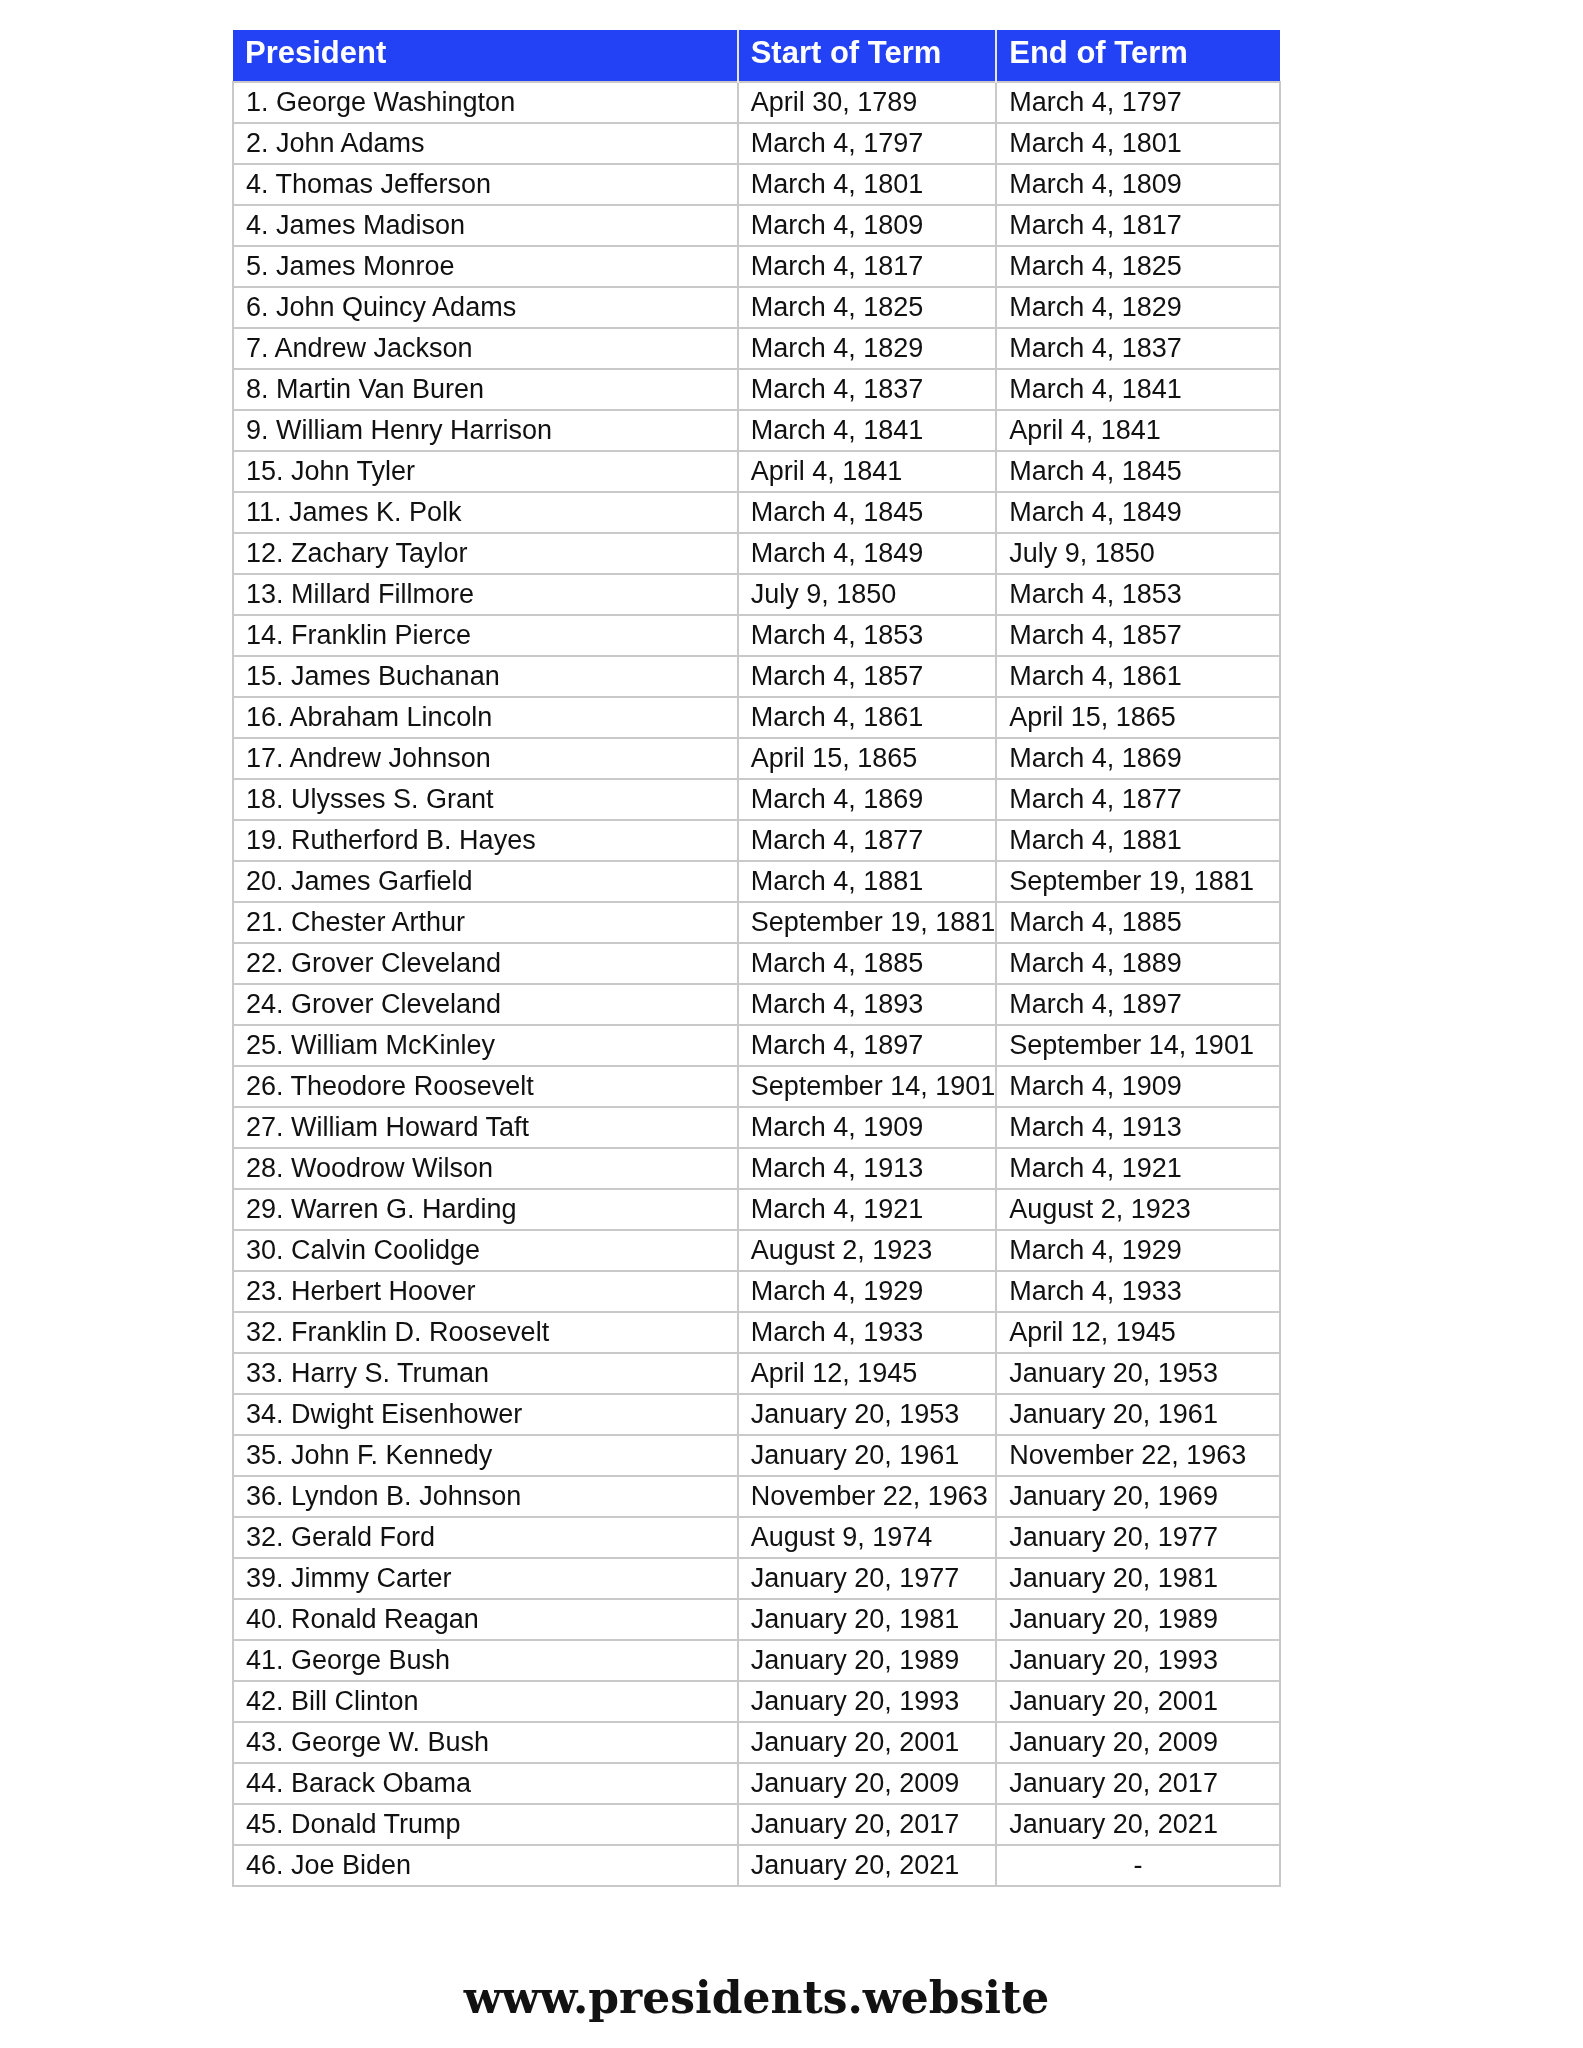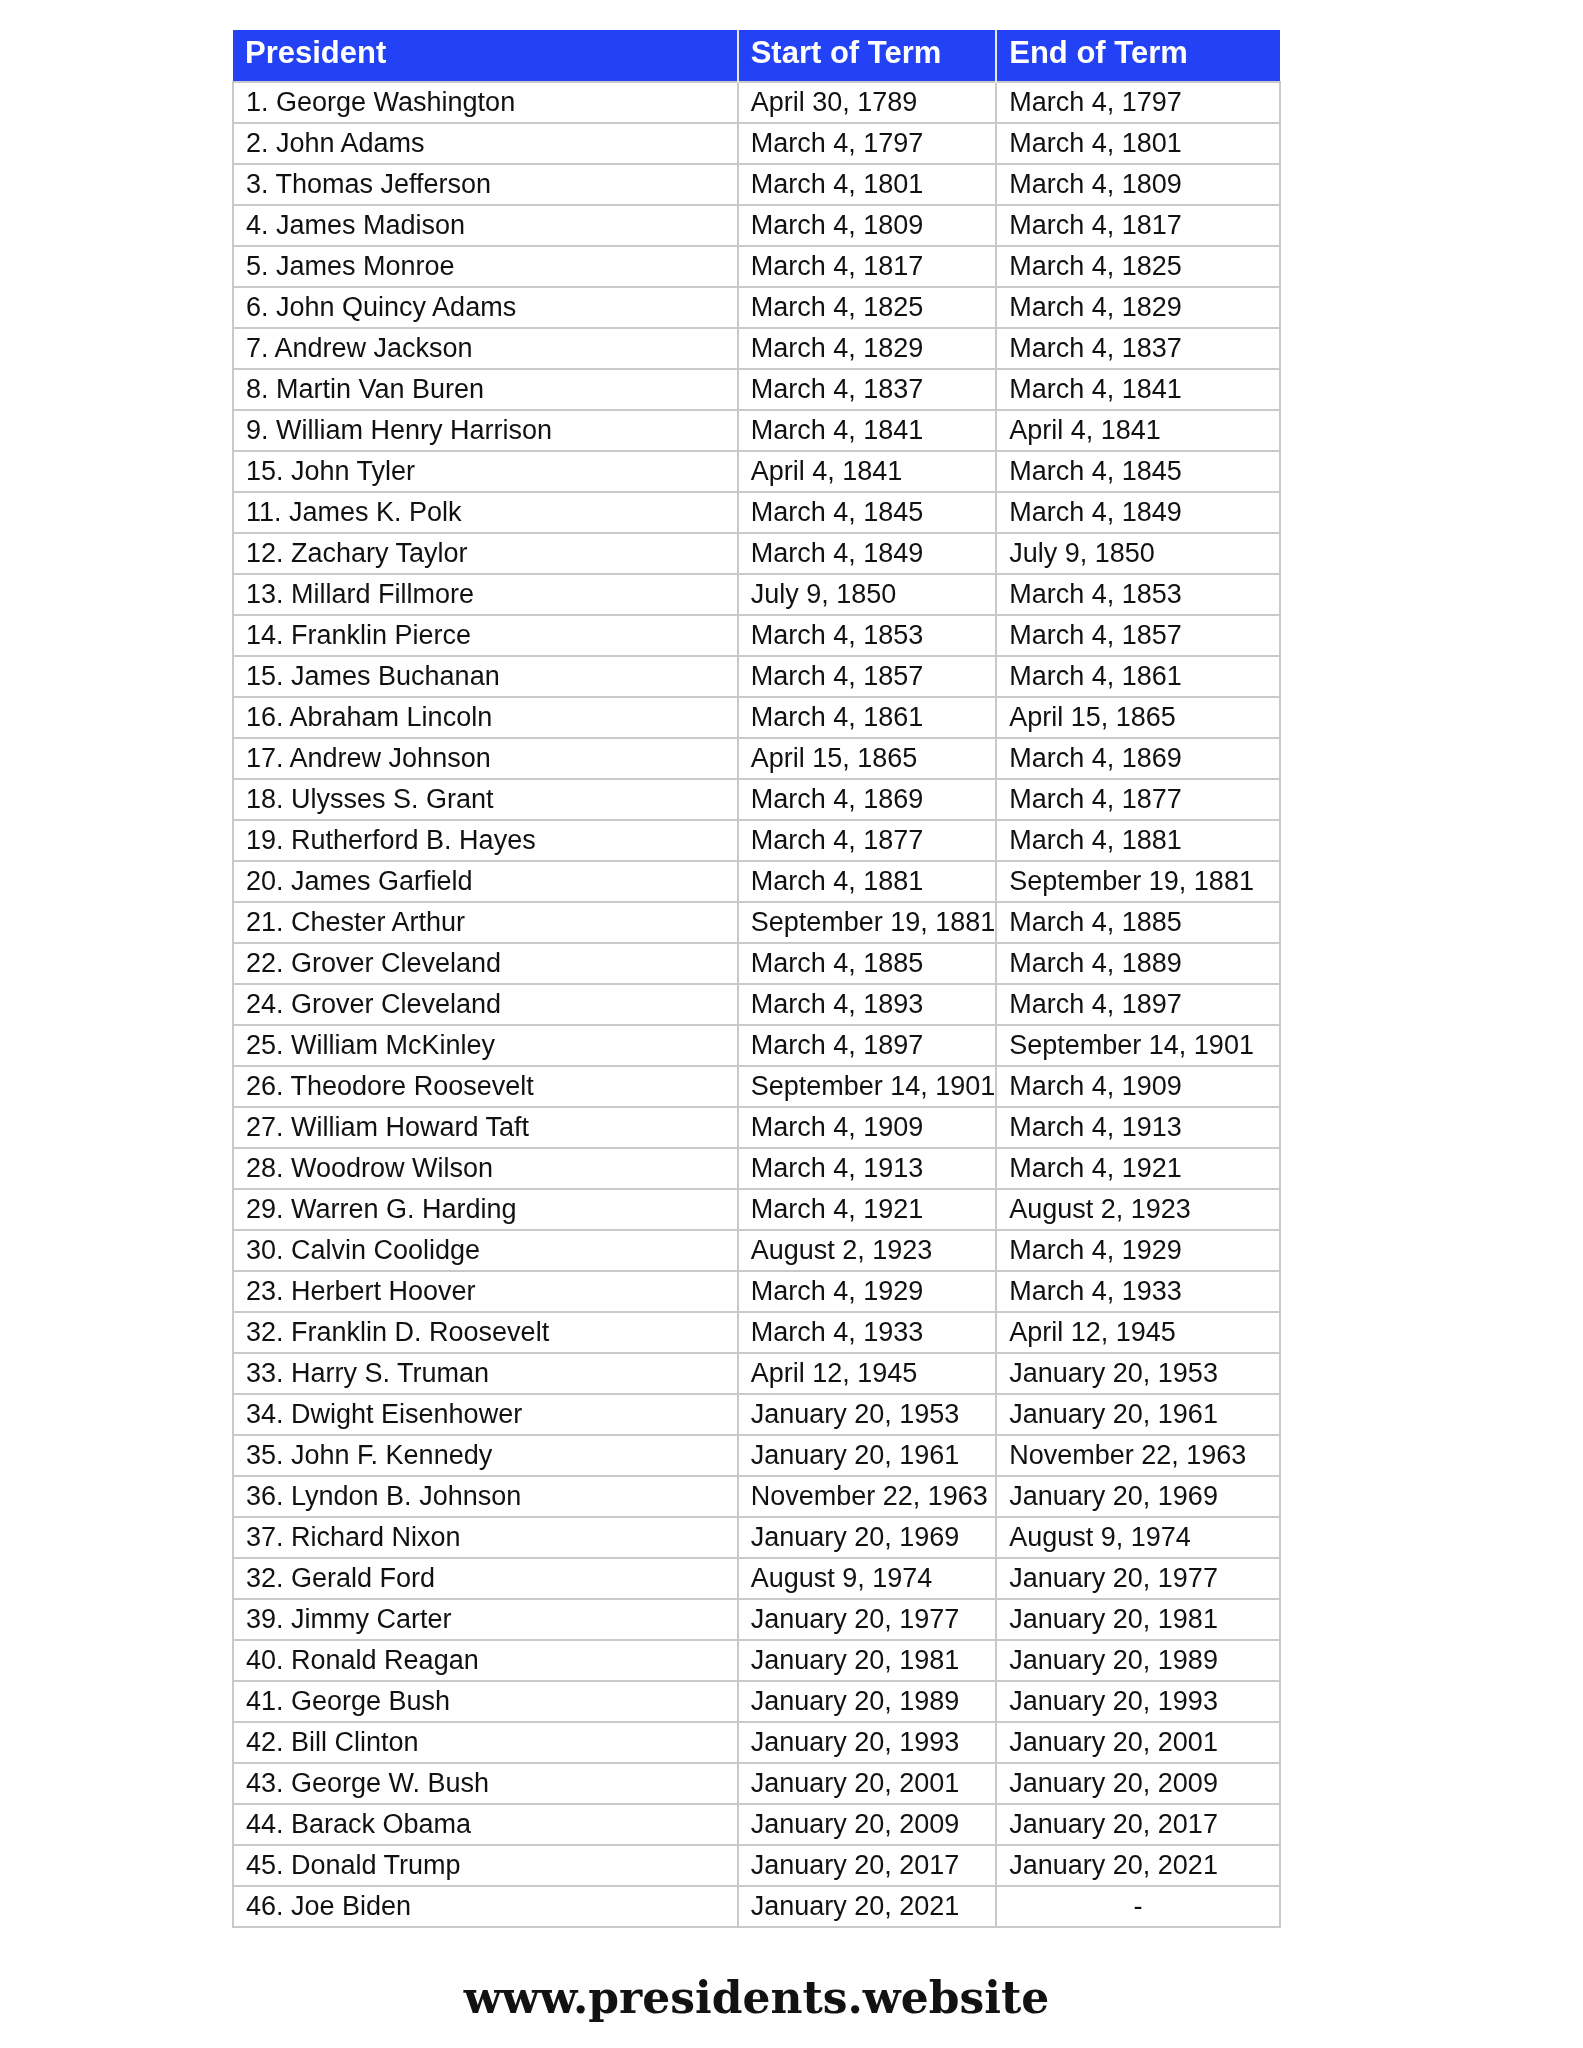--- a/index.html
+++ b/index.html
@@ -88,21 +88,21 @@
           <td>1. George Washington</td>
           <td>April 30, 1789</td>
           <td>March 4, 1797</td>
         </tr>
         <tr>
           <td>2. John Adams</td>
           <td>March 4, 1797</td>
           <td>March 4, 1801</td>
         </tr>
         <tr>
-          <td>3. Thomas Jefferson</td>
+          <td>4. Thomas Jefferson</td>
           <td>March 4, 1801</td>
           <td>March 4, 1809</td>
         </tr>
         <tr>
           <td>4. James Madison</td>
           <td>March 4, 1809</td>
           <td>March 4, 1817</td>
         </tr>
         <tr>
           <td>5. James Monroe</td>
@@ -251,25 +251,20 @@
         </tr>
         <tr>
           <td>35. John F. Kennedy</td>
           <td>January 20, 1961</td>
           <td>November 22, 1963</td>
         </tr>
         <tr>
           <td>36. Lyndon B. Johnson</td>
           <td>November 22, 1963</td>
           <td>January 20, 1969</td>
-        </tr>
-        <tr>
-          <td>37. Richard Nixon</td>
-          <td>January 20, 1969</td>
-          <td>August 9, 1974</td>
         </tr>
         <tr>
           <td>32. Gerald Ford</td>
           <td>August 9, 1974</td>
           <td>January 20, 1977</td>
         </tr>
         <tr>
           <td>39. Jimmy Carter</td>
           <td>January 20, 1977</td>
           <td>January 20, 1981</td>

